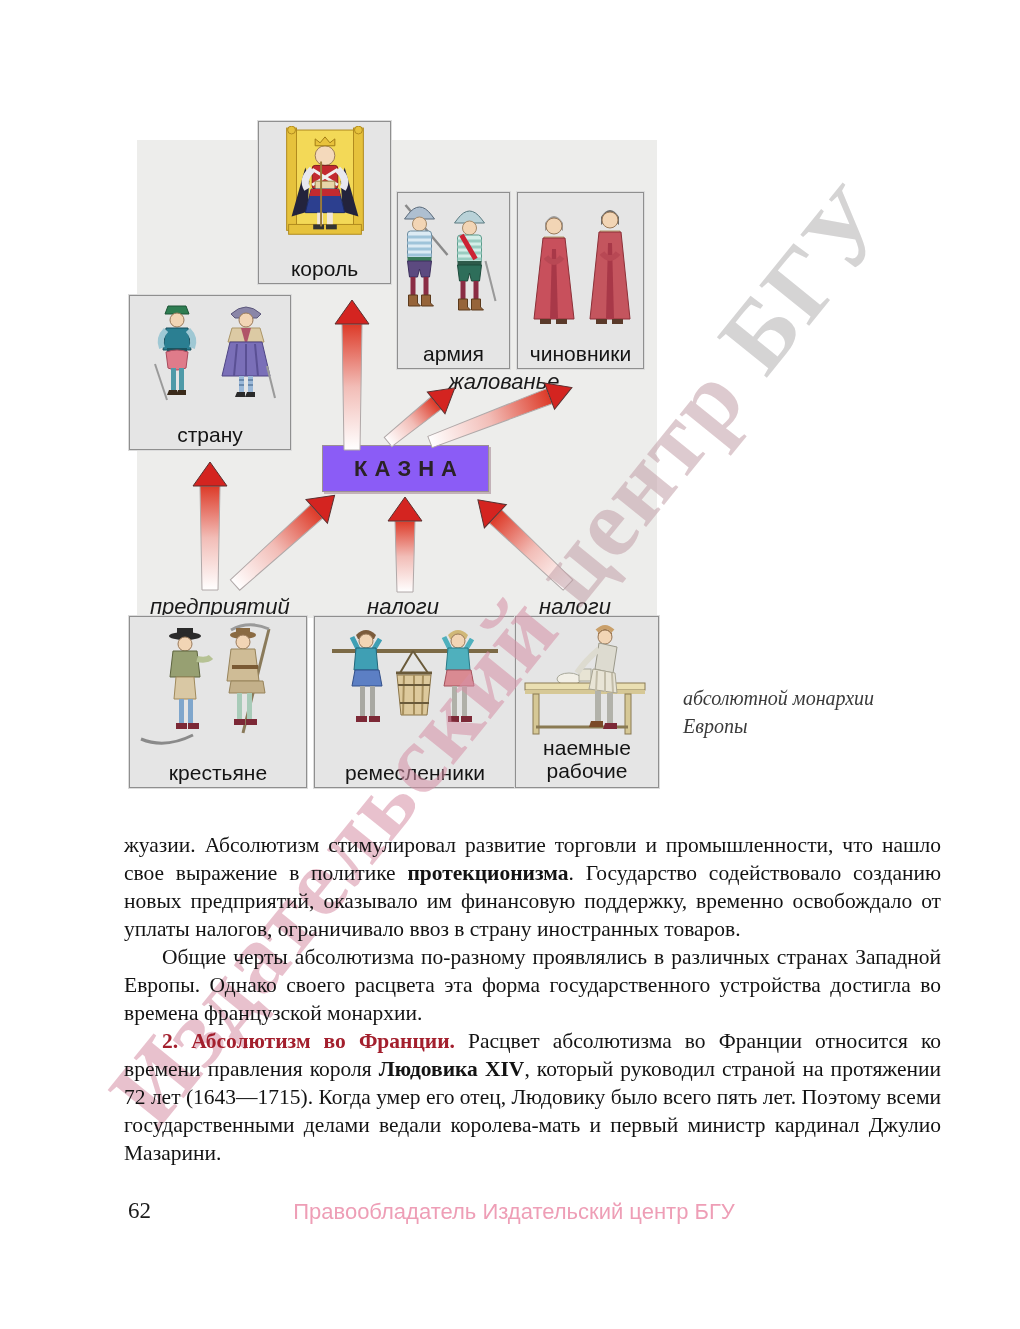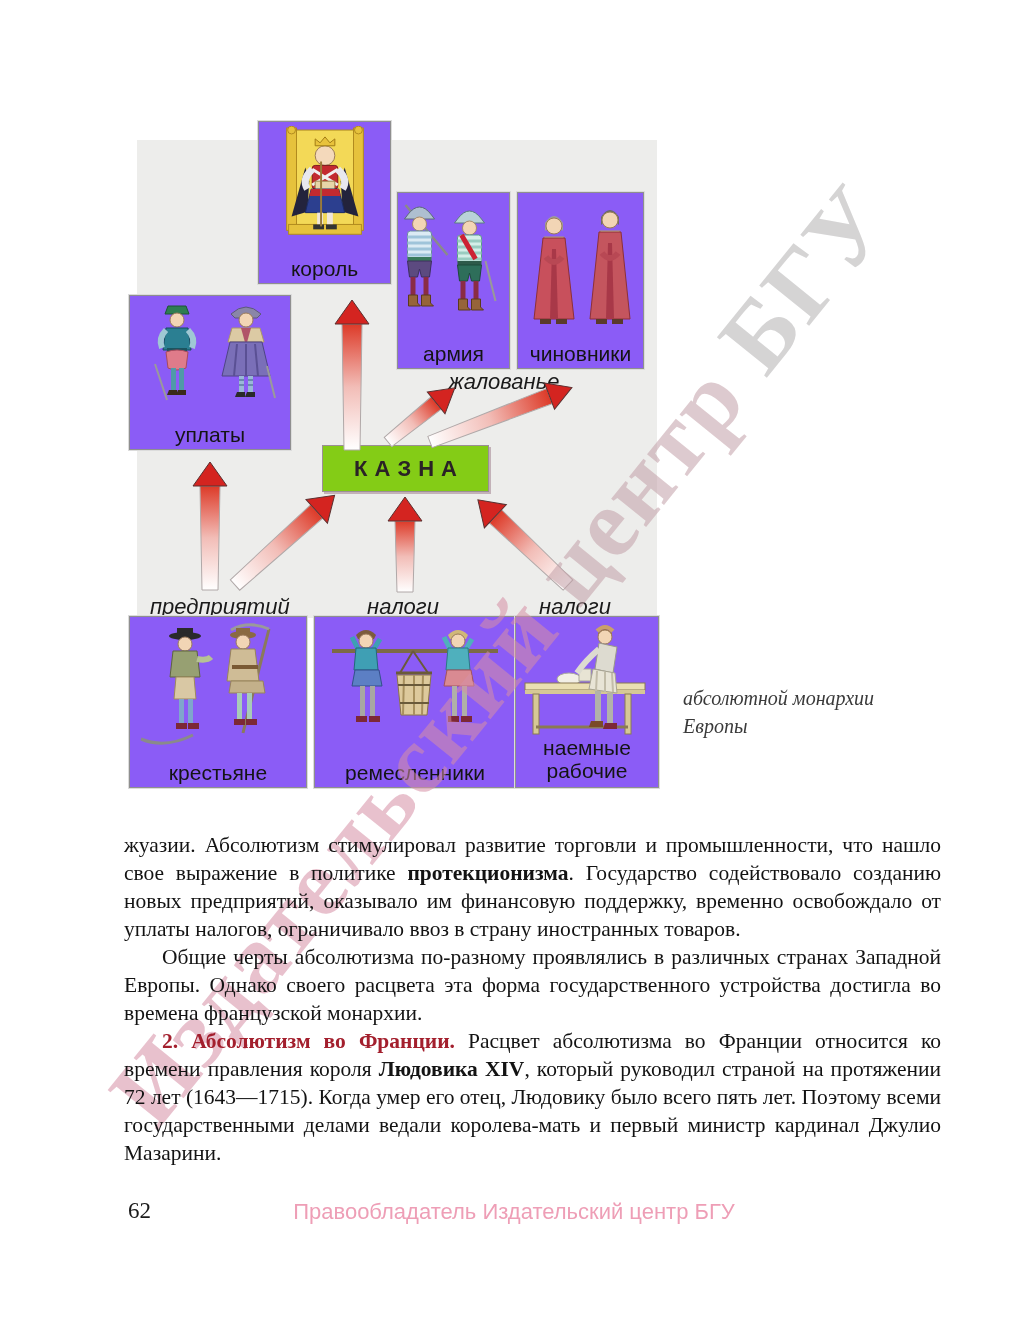--- a/index.html
+++ b/index.html
@@ -19,32 +19,32 @@
     font-weight:bold;font-size:98px;letter-spacing:2px;
     white-space:nowrap;opacity:.55;z-index:2;
     pointer-events:none;
   }
   .wm-pink{color:#d690a6;}
   .wm-mid{color:#c3a0a8;}
   .wm-gray{color:#b3b1b2;}
   
   .gray-panel{position:absolute;left:137px;top:140px;width:520px;height:478px;background:#ededeb;z-index:0;}
   .fig-box{
-    position:absolute;background:#8b5cf6;border:1px solid #8f8f8f;
+    position:absolute;background:#e5e5e5;border:1px solid #8f8f8f;
     box-shadow:0 0 0 1px #dcdcdc;z-index:1;
   }
   .fig-box svg{position:absolute;left:50%;transform:translateX(-50%);top:4px;}
   .box-label{
     position:absolute;left:0;right:0;bottom:3px;text-align:center;
     font-family:"Liberation Sans", sans-serif;font-size:21px;color:#141414;line-height:23px;
   }
   .box-label.two-line{bottom:5px;}
   .treasury{
     position:absolute;left:322px;top:445px;width:165px;height:45px;
-    background:#84cc16;border:1px solid #9b8f94;
+    background:#8b5cf6;border:1px solid #9b8f94;
     box-shadow:2px 2px 0 #c3b2b8;
     display:flex;align-items:center;justify-content:center;
     font-family:"Liberation Sans", sans-serif;font-weight:bold;font-size:22px;
     letter-spacing:7px;color:#2a2226;text-indent:7px;z-index:1;
   }
   .flow-label{
     position:absolute;z-index:1;text-align:center;
     font-family:"Liberation Sans", sans-serif;font-style:italic;font-size:22px;color:#1a1a1a;
   }
   .arrows{position:absolute;left:120px;top:110px;z-index:1;}
@@ -195,21 +195,21 @@
         <path d="M15 40 h32 l8 34 h-48 Z" fill="#7a6fb8" stroke="#4e4584"></path>
         <path d="M22 42 l-3 32 M31 42 l0 32 M40 42 l3 32" stroke="#5a5094" stroke-width="2"></path>
         <rect x="24" y="74" width="5" height="16" fill="#9ab8d8"></rect>
         <rect x="33" y="74" width="5" height="16" fill="#9ab8d8"></rect>
         <path d="M24 78 h5 M24 83 h5 M33 78 h5 M33 83 h5" stroke="#5c7ca0" stroke-width="1.5"></path>
         <path d="M22 90 h8 v5 h-10 Z" fill="#2a2a2a"></path>
         <path d="M32 90 h8 v5 h-10 Z" fill="#2a2a2a"></path>
         <line x1="52" y1="64" x2="60" y2="96" stroke="#9a9a9a" stroke-width="2"></line>
       </g>
     </svg>
-    <div class="box-label">уплаты</div>
+    <div class="box-label">страну</div>
   </div>
 
   <div class="treasury">КАЗНА</div>
 
   <div class="flow-label" style="left:439px;top:369px;width:130px;">жалованье</div>
   <div class="flow-label" style="left:150px;top:594px;width:130px;">предприятий</div>
   <div class="flow-label" style="left:353px;top:594px;width:100px;">налоги</div>
   <div class="flow-label" style="left:525px;top:594px;width:100px;">налоги</div>
 
   <svg class="arrows" width="560" height="700" viewBox="0 0 560 700">

